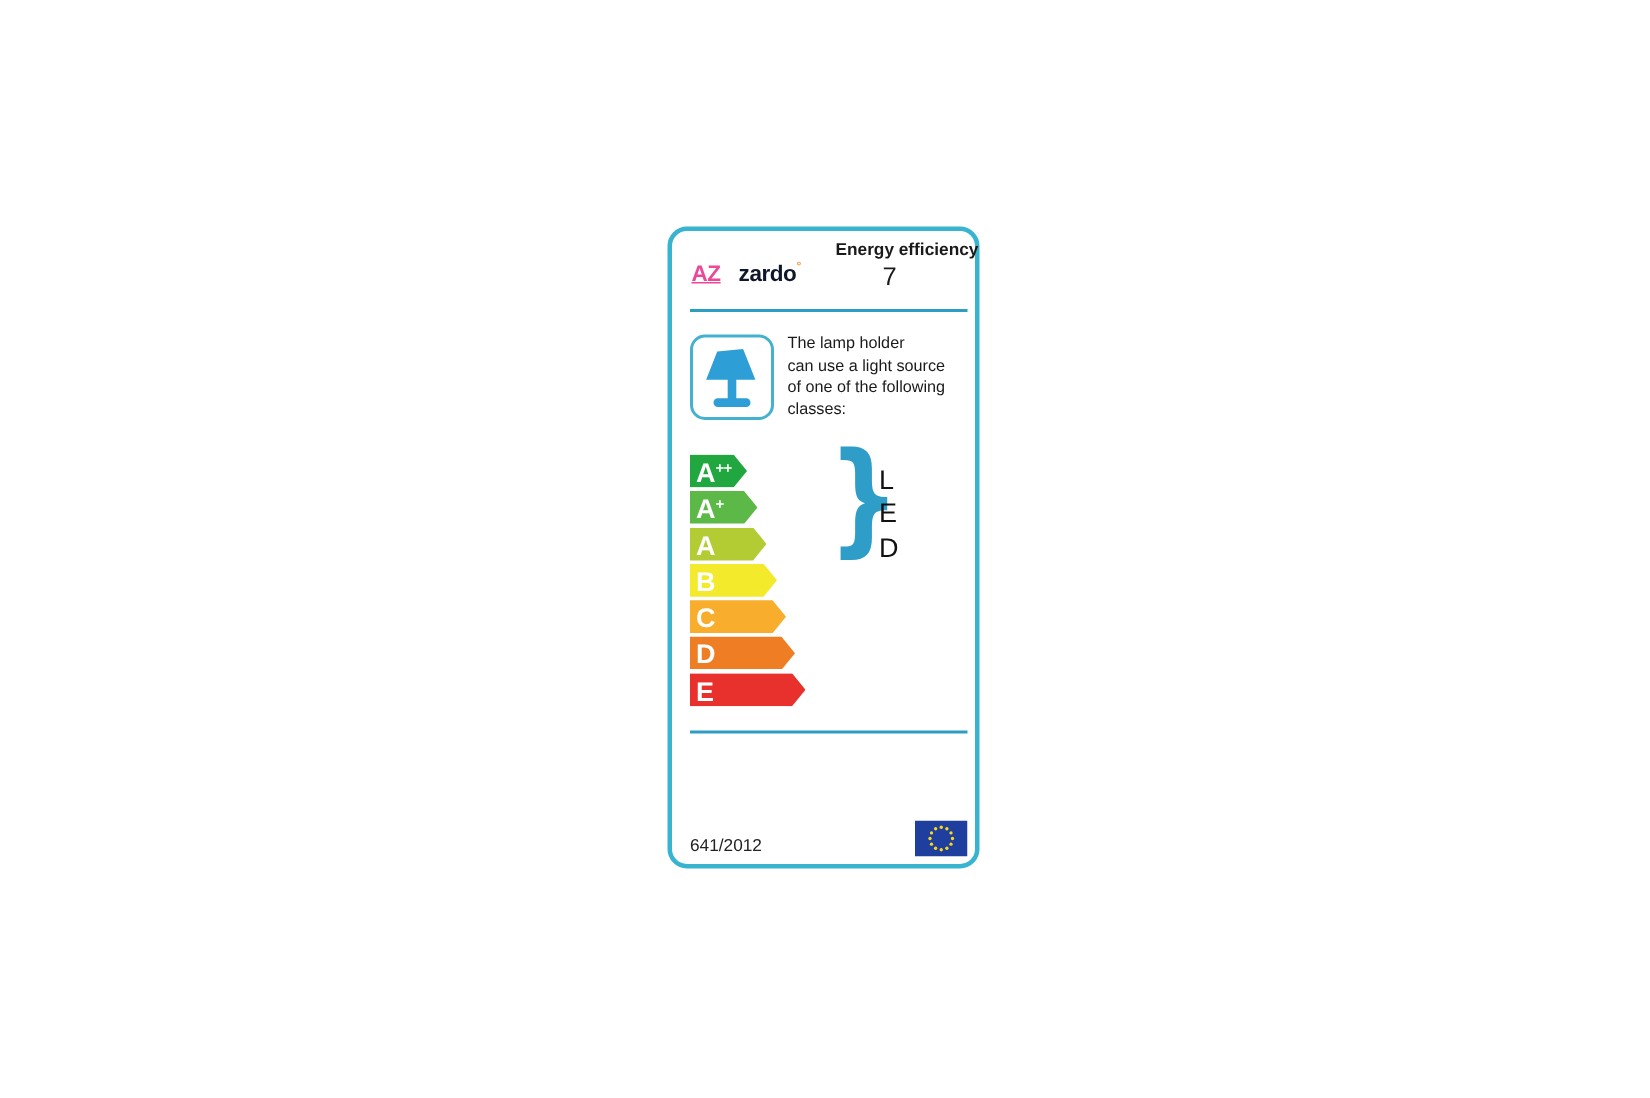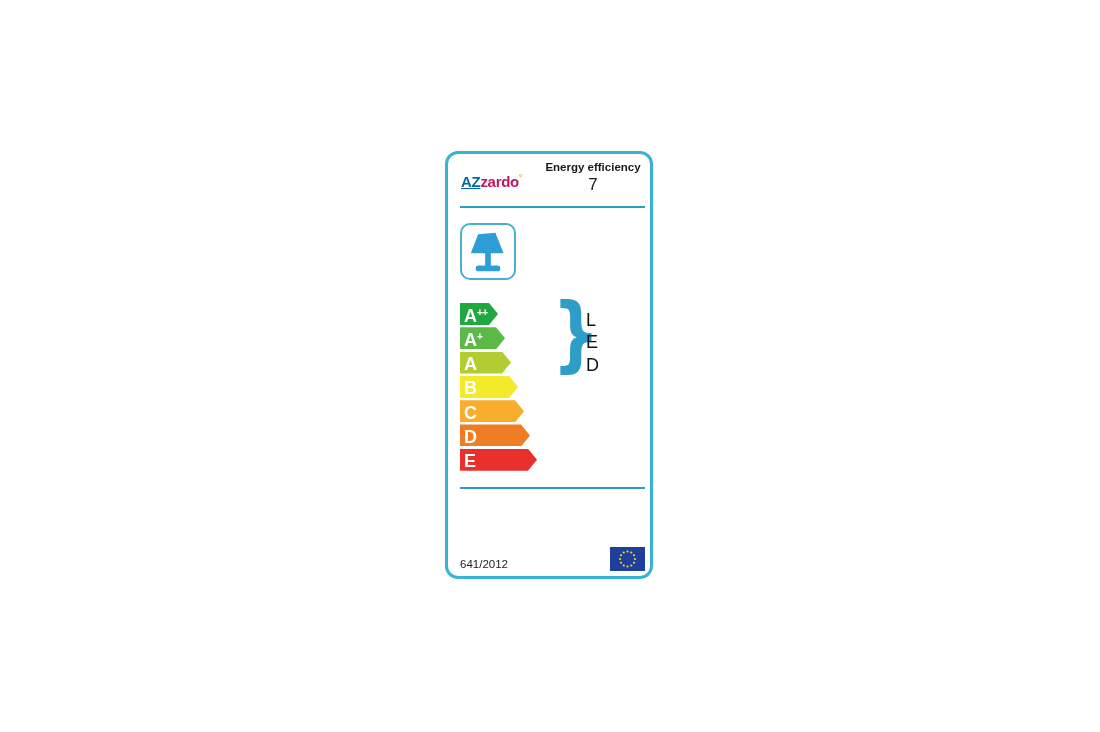--- a/index.html
+++ b/index.html
@@ -16,21 +16,21 @@
   }
   
   .brand{
     position:absolute;left:13px;top:19px;
     font-size:15px;font-weight:bold;letter-spacing:-0.3px;white-space:nowrap;
   }
   .brand .mark{font-size:8px;vertical-align:7px;font-weight:bold;}
   .hdr{
     position:absolute;right:9px;top:7px;width:96px;text-align:center;
   }
-  .hdr-title{font-size:11.5px;font-weight:bold;color:#1a1a1a;white-space:nowrap;}
+  .hdr-title{font-size:11.5px;font-weight:bold;color:#1a1a1a;white-space:nowrap;margin-left:12px;}
   .hdr-value{font-size:17px;color:#1a1a1a;margin-top:2px;}
   .rule{position:absolute;left:12px;width:185px;height:2px;background:#2C9EC2;}
   .rule-top{top:52px;}
   .rule-bottom{top:333px;}
   
   .lamp-box{
     position:absolute;left:12px;top:69px;width:56px;height:57px;
     box-sizing:border-box;border:2px solid #44B2CF;border-radius:10px;
     display:flex;align-items:center;justify-content:center;background:#fff;
   }
@@ -71,40 +71,44 @@
   
   .regulation{position:absolute;left:12px;top:404px;font-size:11.5px;color:#222;font-weight:500;}
   .eu-flag{position:absolute;left:162px;top:393px;width:35px;height:24px;display:block;}
 </style>
 </head>
 <body>
 
 <div class="energy-label">
 
   <div class="brand">
-    <span style="color:#0369a1;text-decoration:underline;">AZ</span><span style="color:#be185d;">zardo</span><span class="mark" style="color:#F7941E;">°</span>
+    <span style="color:#ec4899;text-decoration:underline;">AZ</span><span style="color:#0f172a;margin-left:12px;">zardo</span><span class="mark" style="color:#F7941E;">°</span>
   </div>
 
   <div class="hdr">
     <div class="hdr-title">Energy efficiency</div>
     <div class="hdr-value">7</div>
   </div>
 
   <div class="rule rule-top"></div>
 
   <div class="lamp-box">
     <svg width="46" height="48" viewBox="0 0 56 57">
       <g fill="#2E9FD6">
         <polygon points="16,7 37,5 47,30 7,30"></polygon>
         <rect x="24.5" y="29" width="7" height="18"></rect>
         <rect x="13" y="45" width="30" height="7" rx="3.5"></rect>
       </g>
     </svg>
   </div>
 
+  <div class="note">The lamp holder
+can use a light source
+of one of the following
+classes:</div>
 
   <div class="arrows">
     <div class="arrow arrow-1" style="background: rgb(33, 167, 63);">
       <span class="arrow-label"><span>A</span><span class="arrow-sup">++</span></span>
     </div>
     <div class="arrow arrow-2" style="background: rgb(92, 185, 71);">
       <span class="arrow-label"><span>A</span><span class="arrow-sup">+</span></span>
     </div>
     <div class="arrow arrow-3" style="background: rgb(179, 204, 51);">
       <span class="arrow-label"><span>A</span><span class="arrow-sup"></span></span>

